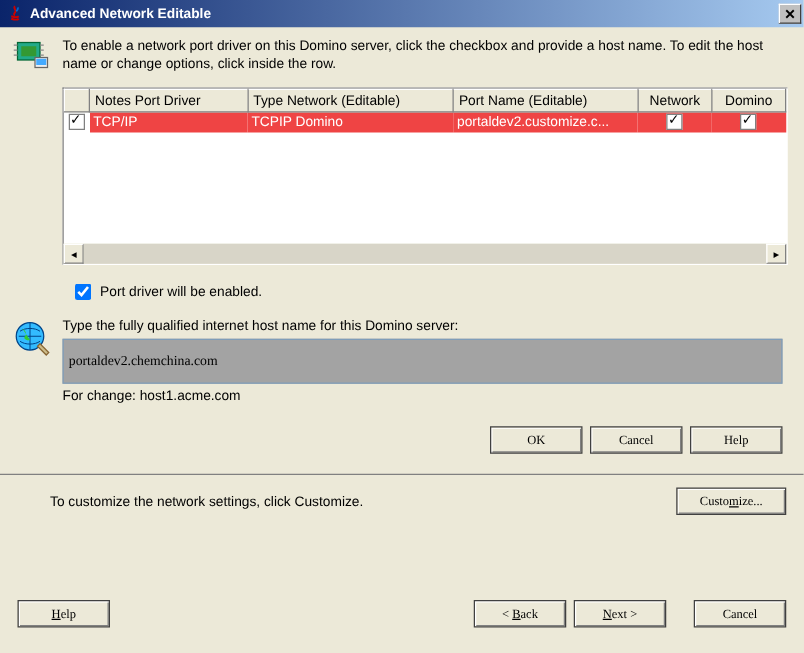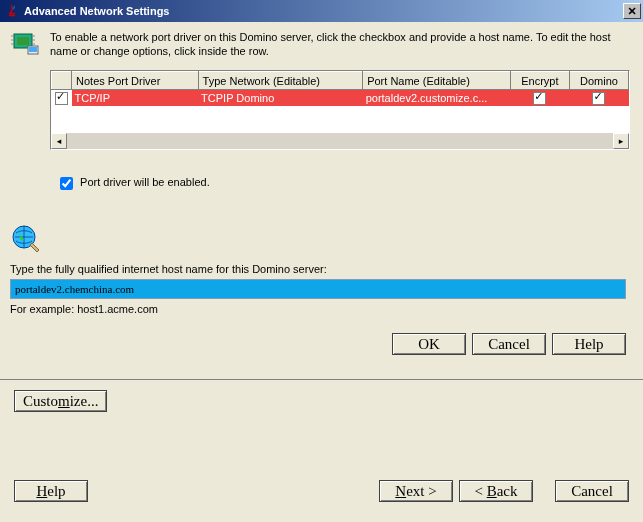--- a/index.html
+++ b/index.html
@@ -56,21 +56,21 @@
     width: 32px; height: 32px;
     flex-shrink: 0;
   }
   .intro-text { padding-top: 2px; line-height: 14px;}
   .table-wrap {
     margin-left: 40px;
     border: 1px solid #fff;
     border-top-color:#808080;
     border-left-color:#808080;
     background: #fff;
-    height: 80px;
+    height: 142px;
     position: relative;
   }
   .tbl {
     width: 100%;
     border-collapse: collapse;
     font-size: 11px;
   }
   .tbl th {
     background: #ece9d8;
     border: 1px solid #808080;
@@ -117,52 +117,52 @@
     width: 16px; height: 16px;
     background: #ece9d8;
     border: 1px solid #fff;
     border-right-color:#808080;
     border-bottom-color:#808080;
     display:flex;align-items:center;justify-content:center;
     font-size: 9px;
   }
   .scroll-track { flex:1; background:#d8d5c8;}
   .check-row {
-    margin: 24px 0 12px 46px;
+    margin: 12px 0 12px 46px;
   }
   .check-row input { vertical-align: middle; margin-right:4px;}
-  .section2 { display:flex; gap:8px; margin-top: 30px; flex-direction: column;}
+  .section2 { display:flex; gap:8px; margin-top: 12px;}
   .globe-icon { width:32px; height:32px; flex-shrink:0;}
   .section2-content { flex:1; padding-right:4px;}
   .hostname-input {
     width: 100%;
-    height: 20px;
+    height: 36px;
     border: 1px solid #7f9db9;
-    background:#0ea5e9;
+    background:#a3a3a3;
     font-family: Tahoma;
     font-size: 11px;
     padding: 2px 4px;
     margin-top: 4px;
   }
   .example-text { margin-top: 4px; }
   .dlg-buttons {
     display: flex;
     justify-content: flex-end;
     gap: 6px;
     margin-top: 18px;
     padding-right: 4px;
   }
   .btn {
     min-width: 74px;
     height: 22px;
     background: #ece9d8;
     border: 1px solid #404040;
     box-shadow: inset 1px 1px 0 #fff, inset -1px -1px 0 #808080;
     font-family: Tahoma;
-    font-size: 15px;
+    font-size: 10px;
     cursor: pointer;
     padding: 0 8px;
   }
   .wizard-panel {
     background: #ece9d8;
     padding: 10px 14px 8px 14px;
     height: 140px;
     position: relative;
   }
   .wiz-row1 { display:flex; justify-content: space-between; align-items: flex-start;}
@@ -183,21 +183,21 @@
 </head>
 <body>
 
 <div class="titlebar">
   <span class="java-icon">
     <svg width="16" height="16" viewBox="0 0 16 16">
         <path d="M5 12c3 1 5 1 6 0M5 10c3 1 5 1 6 0M8 2c-2 2 2 3 0 5-1 1-1 2 0 2" stroke="#c00" fill="none" stroke-width="1.5"></path>
         <path d="M10 3c1 1 0 2-1 3" stroke="#06c" fill="none" stroke-width="1.5"></path>
       </svg>
   </span>
-  <span class="title-text">Advanced Network Settings</span>
+  <span class="title-text">Advanced Network Editable</span>
   <span class="close-btn">✕</span>
 </div>
 
 <div class="dialog-body">
   <div class="intro-row">
     <span class="chip-icon">
       <svg width="32" height="32" viewBox="0 0 32 32">
         <rect x="4" y="6" width="18" height="14" fill="#2a8" stroke="#063" stroke-width="1"></rect>
         <rect x="7" y="9" width="12" height="8" fill="#393"></rect>
         <line x1="4" y1="8" x2="1" y2="8" stroke="#888"></line>
@@ -214,21 +214,21 @@
   </div>
 
   <div class="table-wrap">
     <table class="tbl">
       <tbody>
           <tr>
         <th class="firstcol"></th>
         <th style="width:120px">Notes Port Driver</th>
         <th style="width:156px">Type Network (Editable)</th>
         <th style="width:140px">Port Name (Editable)</th>
-        <th style="width:56px;text-align:center">Encrypt</th>
+        <th style="width:56px;text-align:center">Network</th>
         <th style="width:56px;text-align:center">Domino</th>
       </tr>
       <tr class="selected">
         <td style="background:#fff;text-align:center"><span class="cell-checkbox checked"></span></td>
         <td>TCP/IP</td>
         <td>TCPIP Domino</td>
         <td>portaldev2.customize.c...</td>
         <td style="text-align:center"><span class="cell-checkbox checked"></span></td>
         <td style="text-align:center"><span class="cell-checkbox checked"></span></td>
       </tr>
@@ -251,41 +251,42 @@
       <svg width="32" height="32" viewBox="0 0 32 32">
         <circle cx="14" cy="14" r="11" fill="#3bf" stroke="#048"></circle>
         <path d="M6 10c4-3 12-3 16 0M6 18c4 3 12 3 16 0M14 3v22M5 14h18" stroke="#048" fill="none" stroke-width="0.8"></path>
         <path d="M8 8c2 1 4 4 2 6s2 4 4 3" fill="#3c3"></path>
         <path d="M22 20l7 7-2 2-7-7z" fill="#cb8" stroke="#863"></path>
       </svg>
     </span>
     <div class="section2-content">
       <div>Type the fully qualified internet host name for this Domino server:</div>
       <input class="hostname-input" type="text" value="portaldev2.chemchina.com" style="">
-      <div class="example-text">For example: host1.acme.com</div>
+      <div class="example-text">For change: host1.acme.com</div>
     </div>
   </div>
 
   <div class="dlg-buttons">
     <button class="btn">OK</button>
     <button class="btn">Cancel</button>
     <button class="btn">Help</button>
   </div>
 </div>
 
 <div class="wizard-panel">
   <div class="wiz-row1">
+    <div class="wiz-text">To customize the network settings, click Customize.</div>
     <button class="btn" style="min-width:88px">Custo<span class="u">m</span>ize...</button>
   </div>
   <div class="wiz-buttons">
     <div class="left">
       <button class="btn"><span class="u">H</span>elp</button>
     </div>
     <div class="spacer"></div>
     <div class="group nav">
+      <button class="btn">&lt; <span class="u">B</span>ack</button>
       <button class="btn"><span class="u">N</span>ext &gt;</button>
-      <button class="btn">&lt; <span class="u">B</span>ack</button>
     </div>
     <div class="group">
       <button class="btn">Cancel</button>
     </div>
   </div>
 </div>
 
 </body></html>

